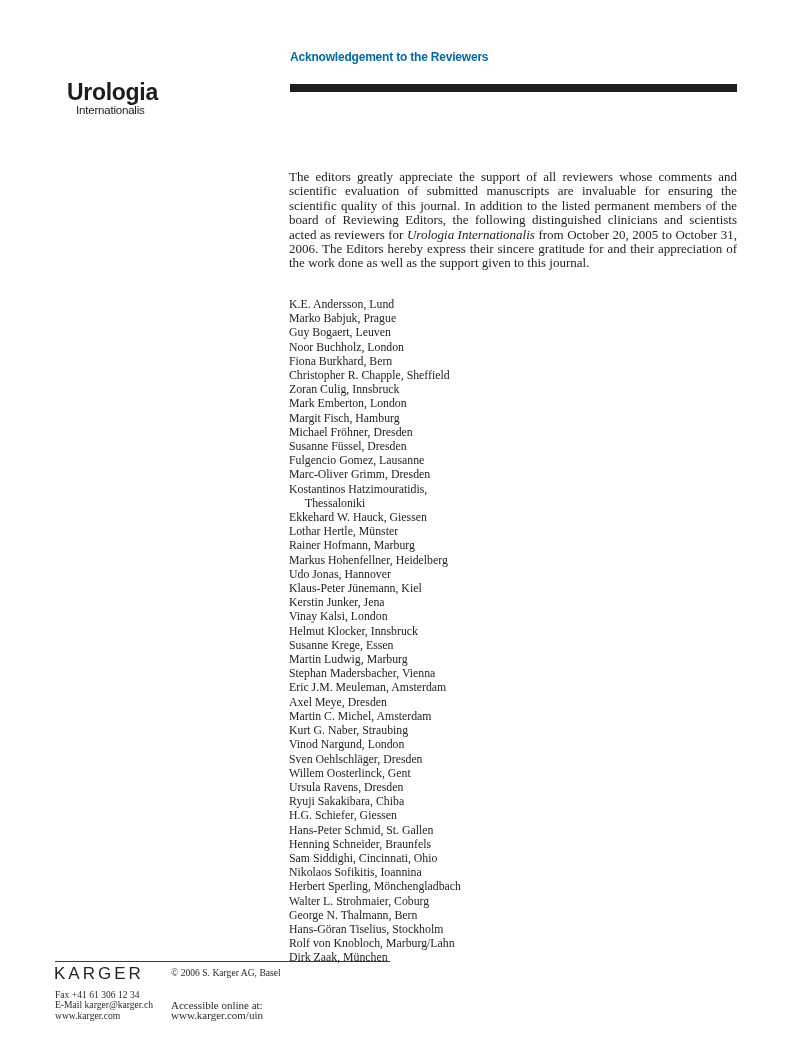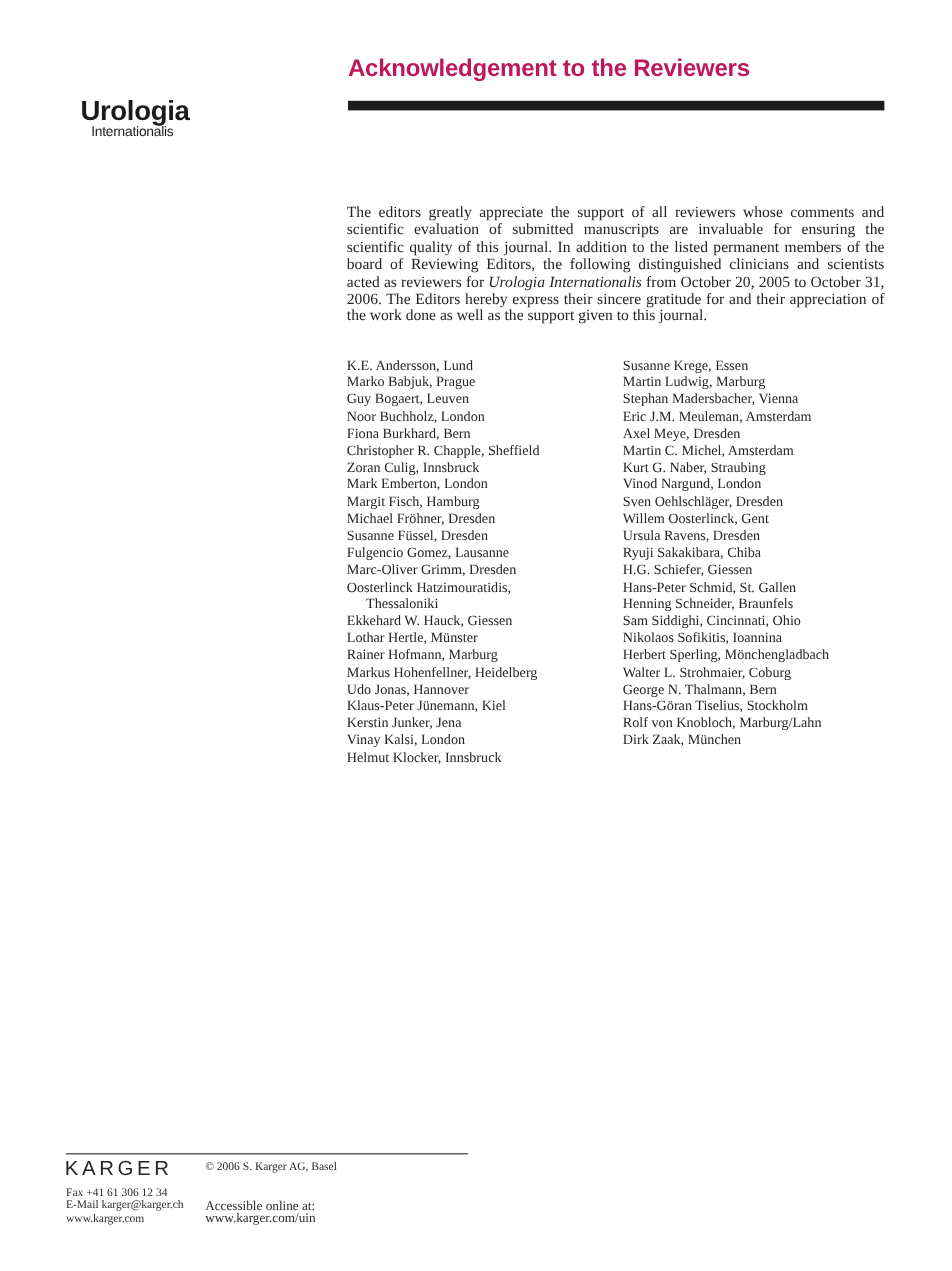--- a/index.html
+++ b/index.html
@@ -31,24 +31,24 @@
     margin-left: 21px;
     letter-spacing: -0.2px;
   }
 
   
   .title-block { position: absolute; left: 290px; top: 48px; width: 447px; }
   .page-title {
     margin: 0;
     font-family: "Liberation Sans", sans-serif;
     font-weight: bold;
-    font-size: 20px;
+    font-size: 12px;
     line-height: 19px;
     letter-spacing: -0.2px;
-    color: #be185d;
+    color: #0369a1;
   }
   .title-bar {
     margin-top: 17px;
     width: 447px;
     height: 8px;
     background: #1d1d1b;
   }
 
   
   .intro {
@@ -63,20 +63,21 @@
   }
   .intro .journal-name { font-style: italic; }
 
   
   .reviewer-columns {
     position: absolute;
     left: 289px;
     top: 297px;
     width: 460px;
     display: flex;
+    flex-direction: column;
   }
   .reviewer-col { width: 230px; }
   .reviewer-col .reviewer {
     font-size: 11.8px;
     line-height: 14.2px;
     white-space: pre-line;
     padding-left: 16px;
     text-indent: -16px;
     color: #232321;
   }
@@ -149,21 +150,21 @@
         <div class="reviewer">Noor Buchholz, London</div>
         <div class="reviewer">Fiona Burkhard, Bern</div>
         <div class="reviewer">Christopher R. Chapple, Sheffield</div>
         <div class="reviewer">Zoran Culig, Innsbruck</div>
         <div class="reviewer">Mark Emberton, London</div>
         <div class="reviewer">Margit Fisch, Hamburg</div>
         <div class="reviewer">Michael Fröhner, Dresden</div>
         <div class="reviewer">Susanne Füssel, Dresden</div>
         <div class="reviewer">Fulgencio Gomez, Lausanne</div>
         <div class="reviewer">Marc-Oliver Grimm, Dresden</div>
-        <div class="reviewer">Oosterlinck Hatzimouratidis,
+        <div class="reviewer">Kostantinos Hatzimouratidis,
 Thessaloniki</div>
         <div class="reviewer">Ekkehard W. Hauck, Giessen</div>
         <div class="reviewer">Lothar Hertle, Münster</div>
         <div class="reviewer">Rainer Hofmann, Marburg</div>
         <div class="reviewer">Markus Hohenfellner, Heidelberg</div>
         <div class="reviewer">Udo Jonas, Hannover</div>
         <div class="reviewer">Klaus-Peter Jünemann, Kiel</div>
         <div class="reviewer">Kerstin Junker, Jena</div>
         <div class="reviewer">Vinay Kalsi, London</div>
         <div class="reviewer">Helmut Klocker, Innsbruck</div>

